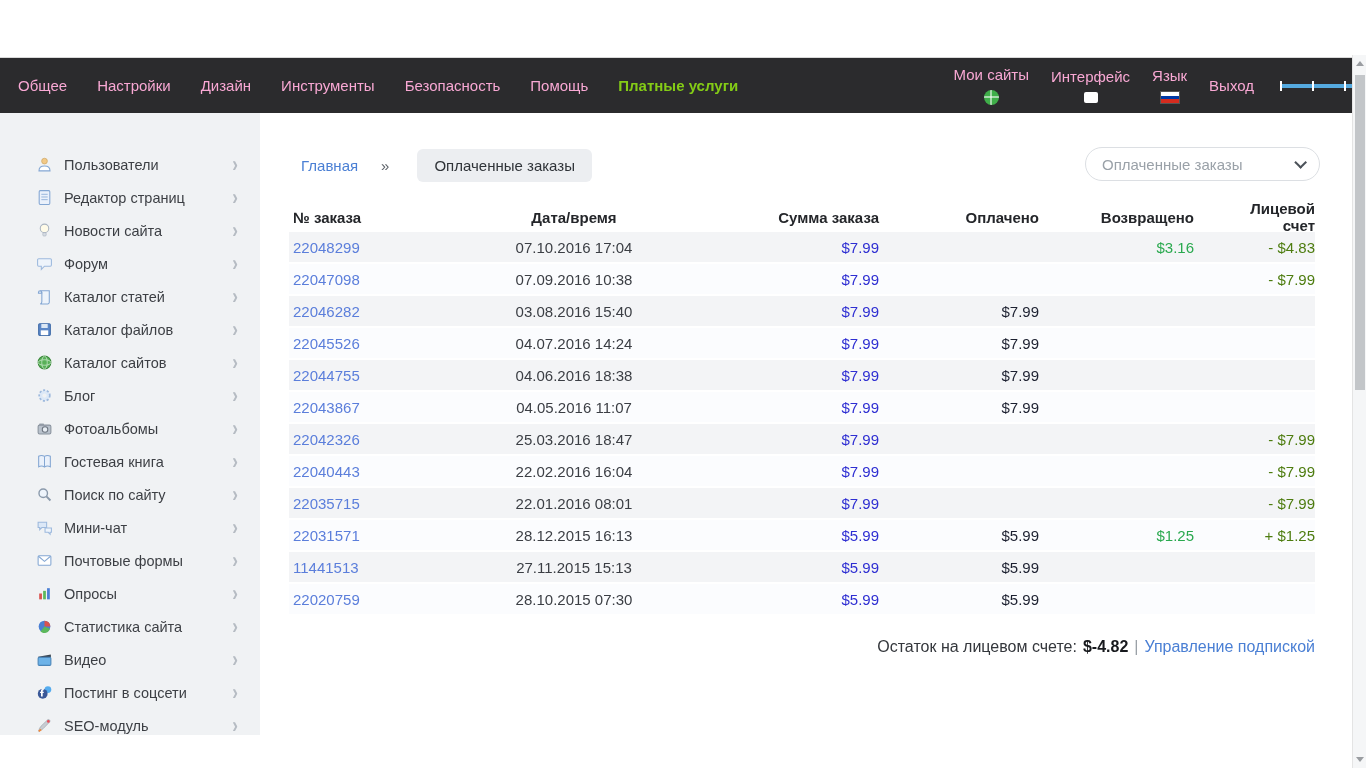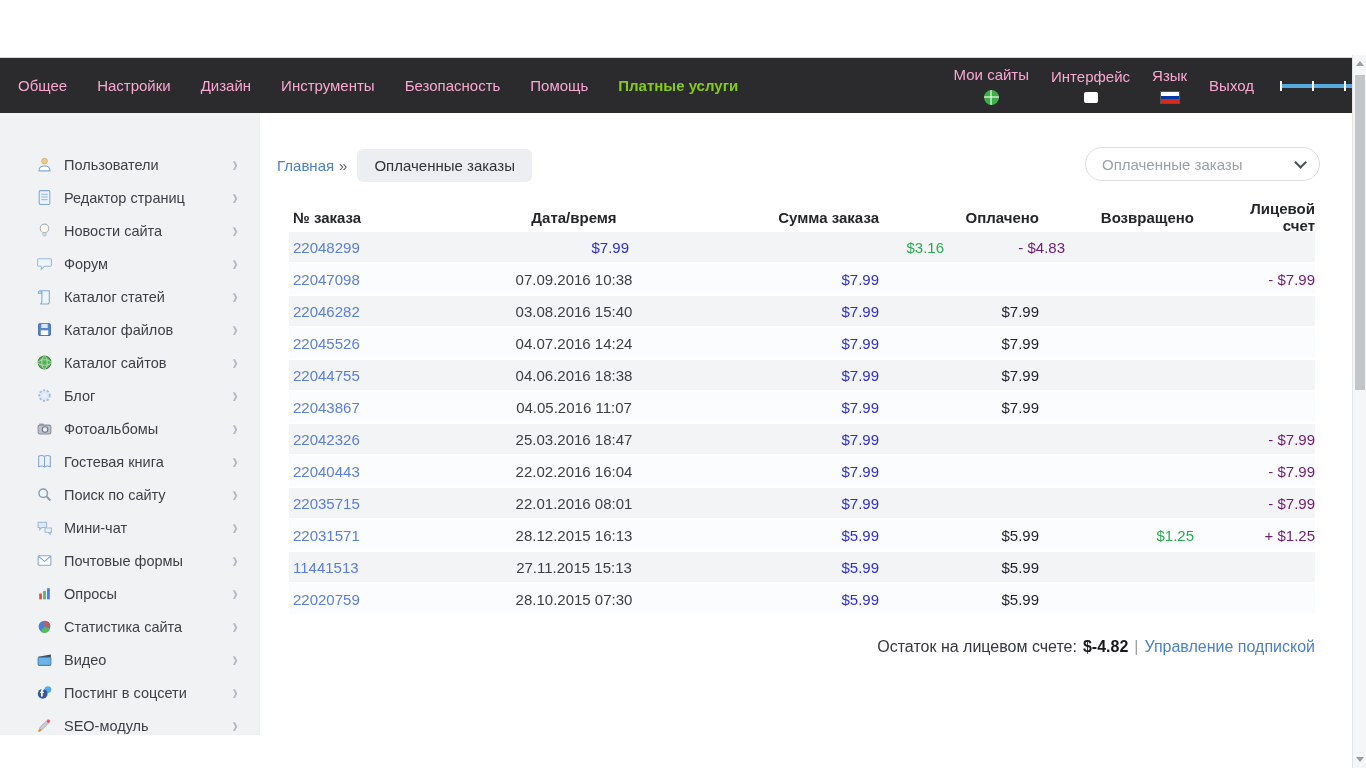--- a/index.html
+++ b/index.html
@@ -40,21 +40,21 @@
   .side-item { height:33px; display:flex; align-items:center; padding:0 22px 0 36px;
                font-size:14.5px; color:#3c3f44; cursor:pointer; }
   .side-item .sicon { width:17px; height:17px; margin-right:11px; flex:0 0 auto; display:flex; }
   .side-item svg { width:17px; height:17px; }
   .side-chev { margin-left:auto; color:#b6bcc3; font-size:17px; font-weight:bold;
                transform:scaleY(1.3); }
 
   
   .main { position:absolute; left:260px; top:113px; right:14px; bottom:0; background:#fff; }
 
-  .crumb-row { position:absolute; left:17px; top:34px; height:36px; display:flex; align-items:center; }
+  .crumb-row { position:absolute; left:41px; top:34px; height:36px; display:flex; align-items:center;gap:18px; }
   .crumb-link { color:#4a7fd4; font-size:15px; cursor:pointer; }
   .crumb-sep { color:#5d6269; font-size:15px; margin-left:5px; }
   .crumb-pill { background:#eceef1; border-radius:6px; padding:8px 17px; font-size:15px;
                 color:#2f3338; margin-left:10px; }
 
   .dropdown { position:absolute; right:32px; top:34px; width:235px; height:34px;
               border:1px solid #dcdfe3; border-radius:17px; display:flex; align-items:center;
               padding:0 16px; color:#9aa1a8; font-size:15px; cursor:pointer; background:#fff; }
   .dd-chev { margin-left:auto; width:9px; height:9px; border-right:2px solid #4c5259;
              border-bottom:2px solid #4c5259; transform:rotate(45deg) translateY(-3px); }
@@ -69,21 +69,21 @@
   .cd { width:250px; text-align:center; }
   .cs { width:210px; text-align:right; padding-right:30px; }
   .cp { width:150px; text-align:right; padding-right:20px; }
   .cr { width:160px; text-align:right; padding-right:25px; }
   .ca { width:96px;  text-align:right; }
   .trow .co a { color:#5b7edb; text-decoration:none; cursor:pointer; }
   .trow .cd { color:#3b3e44; }
   .trow .cs { color:#2e2ed2; }
   .trow .cp { color:#1c2030; }
   .trow .cr { color:#2aa94f; }
-  .trow .ca { color:#701a75; }
+  .trow .ca { color:#4d7c0f; }
 
   .balance-row { position:absolute; right:37px; top:525px; font-size:16px; color:#34373c;
                  display:flex; align-items:center; gap:6px; }
   .balance-val { font-weight:bold; color:#17191d; }
   .balance-sep { color:#9aa0a6; }
   .balance-link { color:#4a7fd4; cursor:pointer; }
 </style>
 </head>
 <body>
 
@@ -360,20 +360,21 @@
         <span class="co">№ заказа</span>
         <span class="cd">Дата/время</span>
         <span class="cs">Сумма заказа</span>
         <span class="cp">Оплачено</span>
         <span class="cr">Возвращено</span>
         <span class="ca">Лицевой счет</span>
       </div>
       <div>
         <div class="trow">
           <span class="co"><a>22048299</a></span>
+          <span class="cd">07.10.2016 17:04</span>
           <span class="cs">$7.99</span>
           <span class="cp"></span>
           <span class="cr">$3.16</span>
           <span class="ca">- $4.83</span>
         </div>
         <div class="trow">
           <span class="co"><a>22047098</a></span>
           <span class="cd">07.09.2016 10:38</span>
           <span class="cs">$7.99</span>
           <span class="cp"></span>

